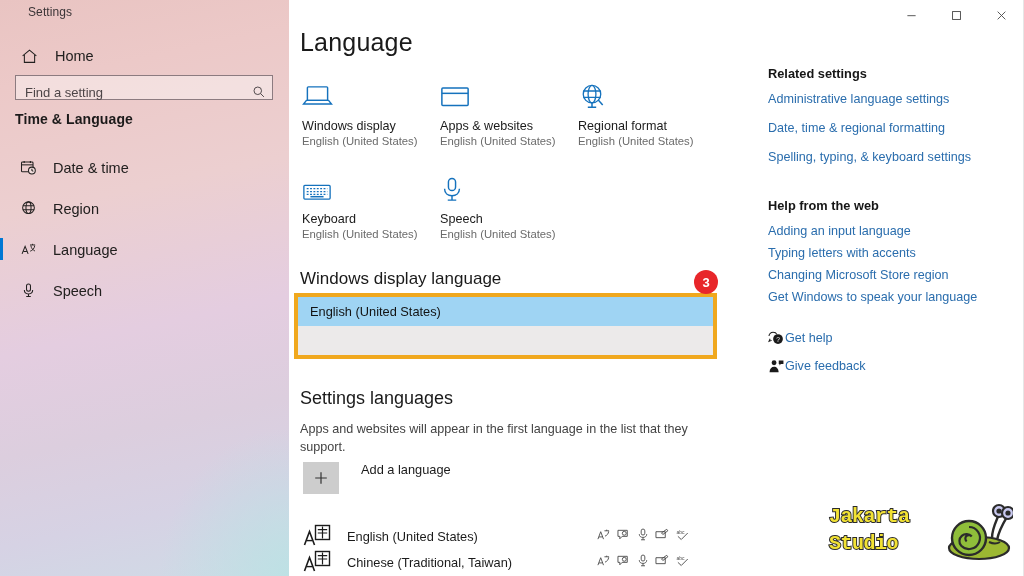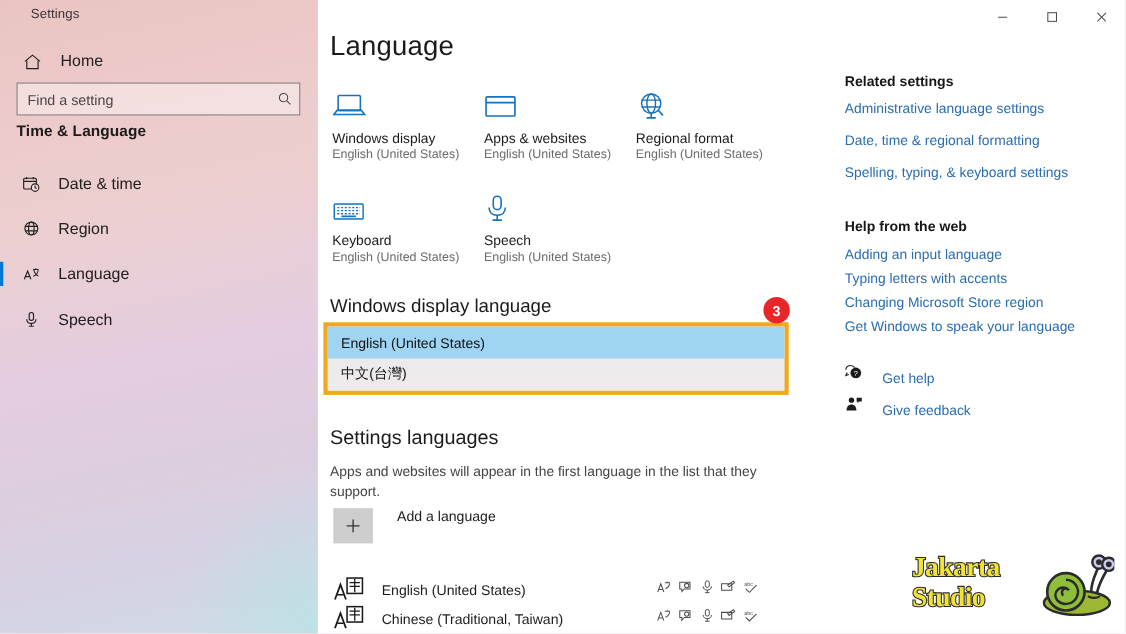--- a/index.html
+++ b/index.html
@@ -51,24 +51,24 @@
     display: flex; align-items: center; gap: 16px;
     height: 30px; width: 250px;
     padding-left: 6px;
   }
   .home-row .label { font-size: 14.5px; color: #22201f; }
   .ico { display: inline-flex; align-items: center; justify-content: center; }
 
   .search-box {
     position: absolute;
     left: 15px; top: 75px;
-    width: 258px; height: 30px;
+    width: 258px; height: 25px;
     background: rgba(255,255,255,.40);
     border: 1px solid #8c7b80;
-    display: flex; align-items: center;
+    display: flex; align-items: flex-end;
     padding: 0 6px 0 9px;
   }
   .search-box .ph {
     flex: 1;
     font-size: 13px;
     color: #4c4547;
     line-height: 1;
   }
 
   .section-head {
@@ -241,38 +241,38 @@
   .rc-link {
     display: block;
     font-size: 12.6px;
     color: #2a6dad;
     margin-bottom: 15px;
     text-decoration: none;
   }
   .rc-link.tight { margin-bottom: 8px; }
   .rc-gap { height: 19px; }
   .rc-ico-link {
-    display: flex; align-items: flex-end; gap: 17px;
+    display: flex; align-items: flex-start; 
     margin-bottom: 9px;
   }
   .rc-ico-link .t { font-size: 12.6px; color: #2a6dad; }
 
   
   #watermark {
     position: absolute;
     left: 540px; top: 498px;
     width: 185px; height: 70px;
     pointer-events: none;
   }
   .wm-text {
     position: absolute; left: 0; top: 5px;
     width: 120px;
-    font-family: Liberation Serif, serif;
+    font-family: Liberation Mono, monospace;
     font-weight: bold;
-    font-size: 25px;
+    font-size: 20px;
     line-height: 27px;
     color: #f2e234;
     -webkit-text-stroke: 2px #2b2b2b;
     paint-order: stroke fill;
     letter-spacing: -0.5px;
   }
   .scrollbar-edge {
     position: absolute; right: 0; top: 0;
     width: 1px; height: 576px;
     background: #e6e6e6;
@@ -454,21 +454,20 @@
       </div>
     </div>
 
     <div class="subhead" id="wdl-head">Windows display language</div>
 
     <div class="ghost-text">languages.</div>
 
     <div class="dropdown-wrap">
       <div class="dd-list">
         <div class="dd-item active">English (United States)</div>
-        <div class="dd-item">中文(台灣)</div>
       </div>
     </div>
 
     <div class="badge">3</div>
 
     <div class="subhead" id="pl-head">Settings languages</div>
 
     <div class="pl-desc">Apps and websites will appear in the first language in the list that they support.</div>
 
     <div class="add-lang">

